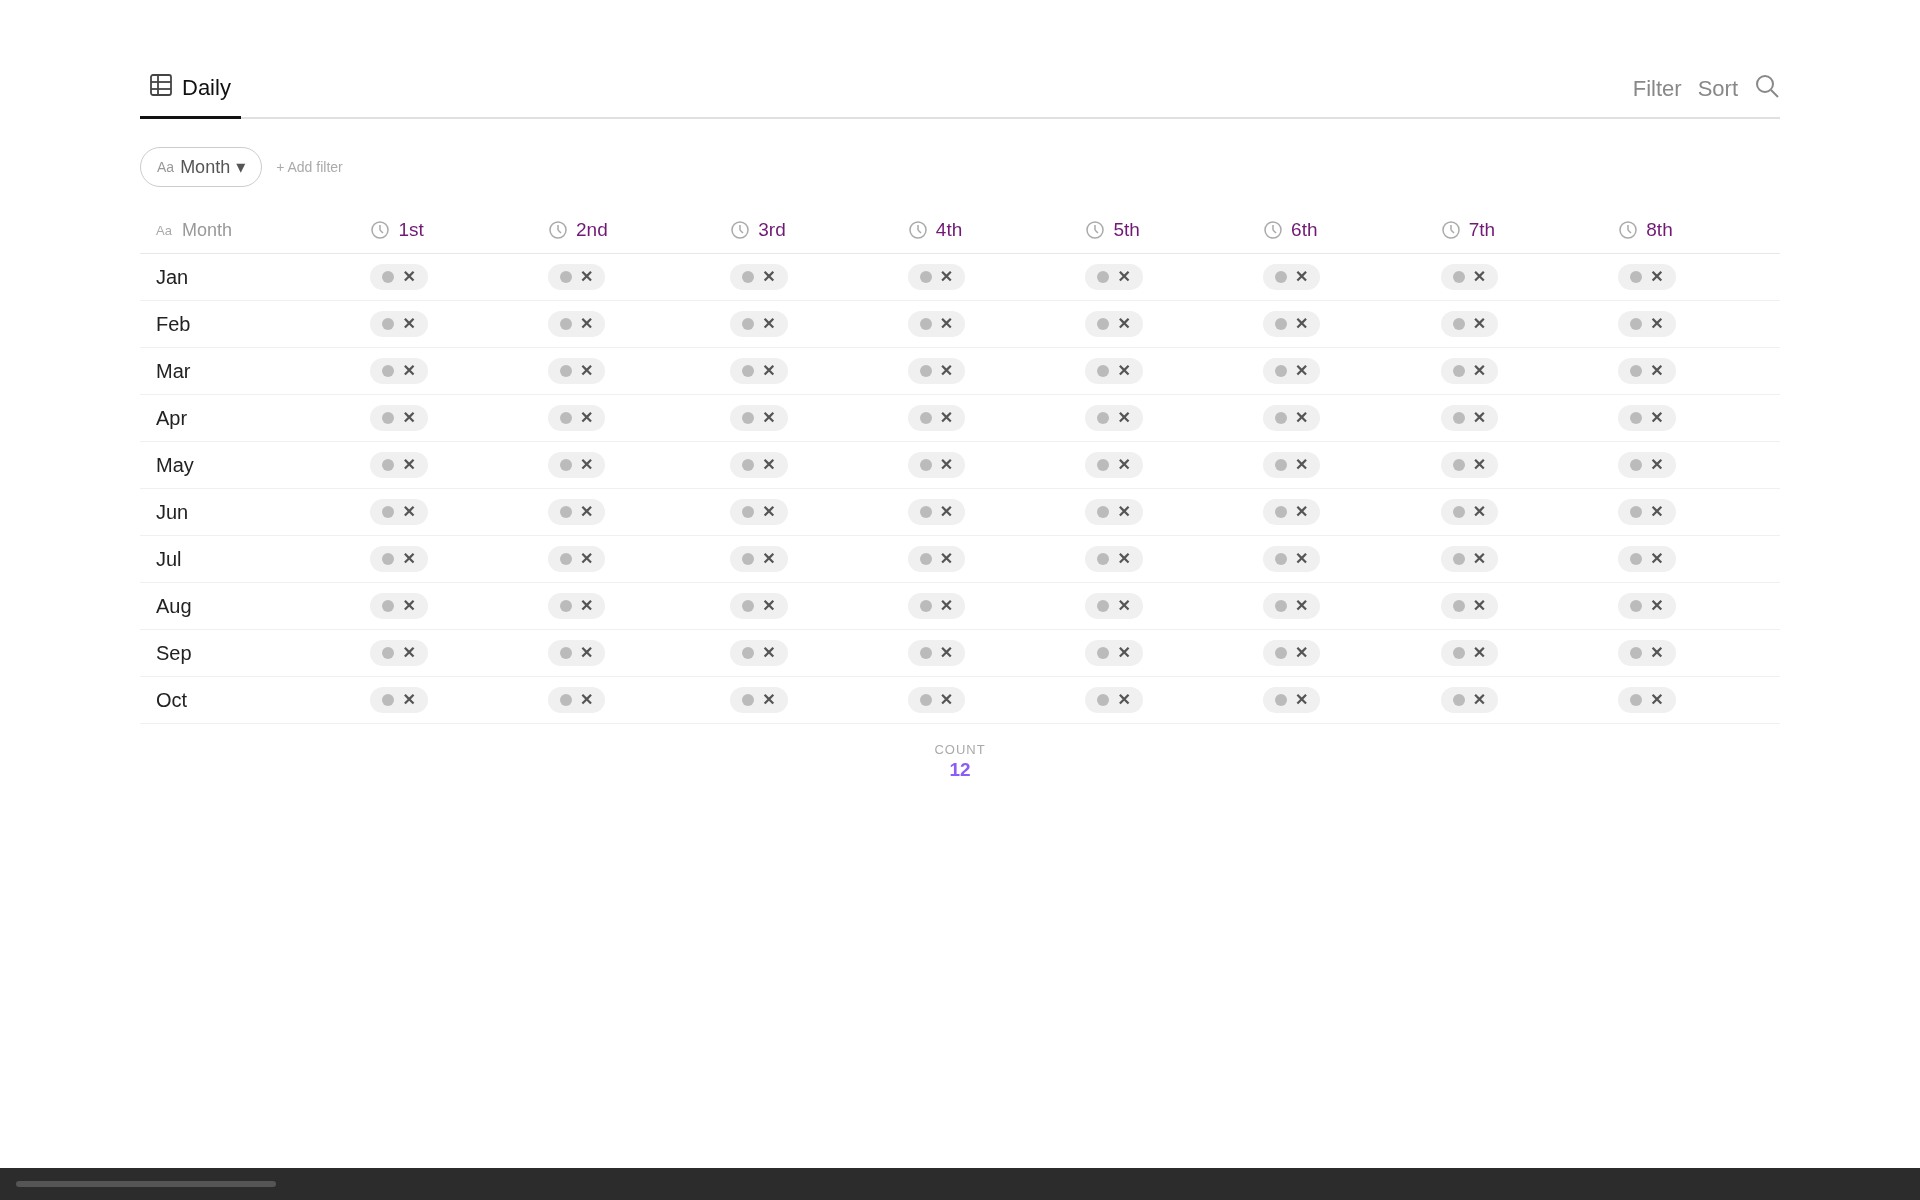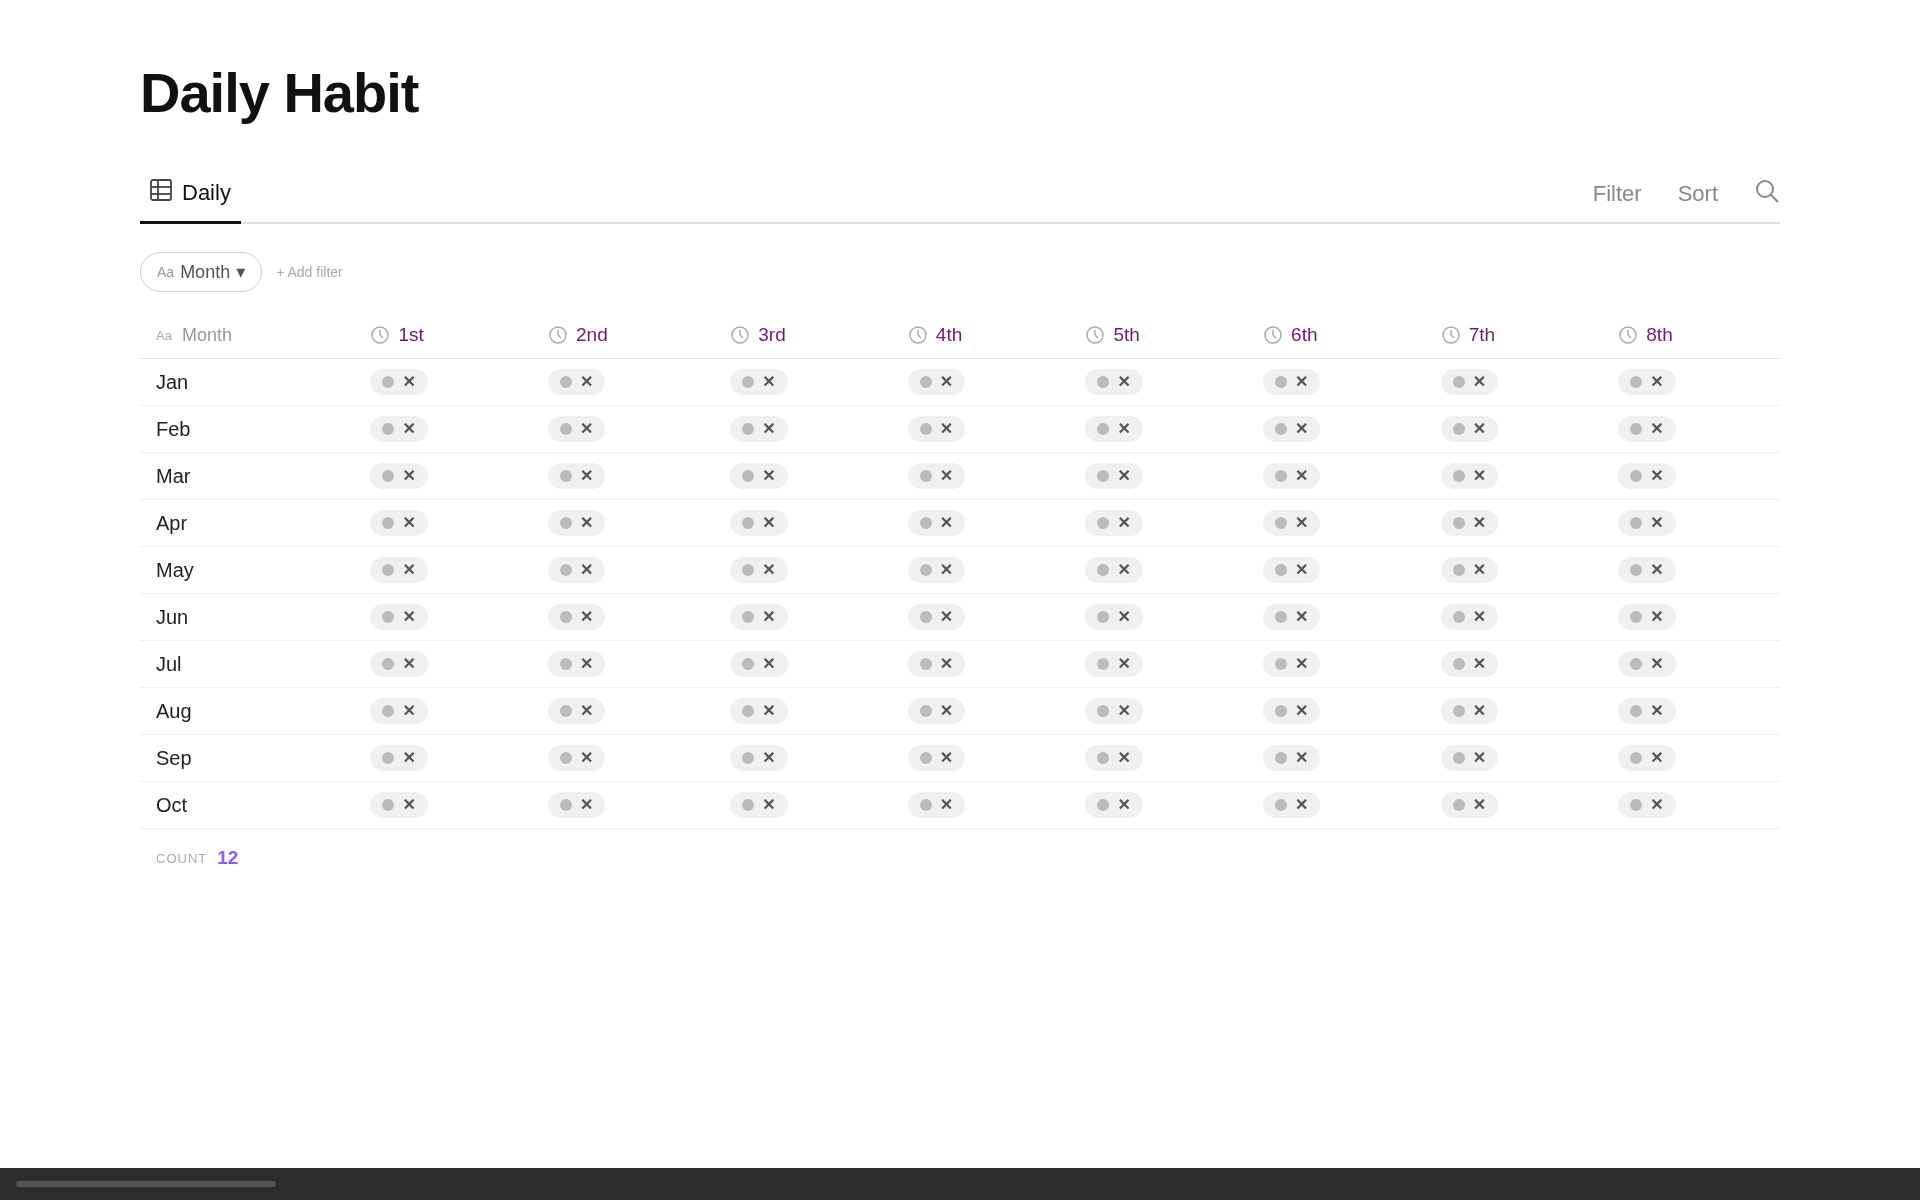--- a/index.html
+++ b/index.html
@@ -49,21 +49,21 @@
       color: #111;
       border-bottom: 3px solid #111;
     }
     .tab-icon {
       width: 22px;
       height: 22px;
     }
     .toolbar-right {
       display: flex;
       align-items: center;
-      gap: 36px;
+      gap: 16px;
     }
     .toolbar-btn {
       font-size: 22px;
       color: #888;
       background: none;
       border: none;
       cursor: pointer;
       font-weight: 400;
     }
     .search-icon-btn {
@@ -172,21 +172,22 @@
     .cell-x {
       font-size: 16px;
       color: #555;
       font-weight: 700;
       line-height: 1;
     }
     .count-row {
       display: flex;
       align-items: center;
       padding: 18px 16px;
-      gap: 10px;
+      gap: 2px;
+      flex-direction: column;
     }
     .count-label {
       font-size: 13px;
       color: #aaa;
       letter-spacing: 1px;
       font-weight: 500;
       text-transform: uppercase;
     }
     .count-value {
       font-size: 19px;
@@ -209,21 +210,20 @@
       width: 260px;
       height: 6px;
       background: #555;
       border-radius: 3px;
     }
   </style>
 </head>
 <body>
 
 <div class="page-container">
-  <h1 class="page-title">Daily Habit</h1>
 
   <div class="toolbar">
     <div class="tabs">
       <div class="tab-item active">
         <span>
           <svg class="tab-icon" viewBox="0 0 22 22" fill="none" stroke="#444" stroke-width="1.8">
             <rect x="1" y="1" width="20" height="20" rx="2"></rect>
             <line x1="1" y1="8" x2="21" y2="8"></line>
             <line x1="1" y1="15" x2="21" y2="15"></line>
             <line x1="8" y1="1" x2="8" y2="21"></line>

